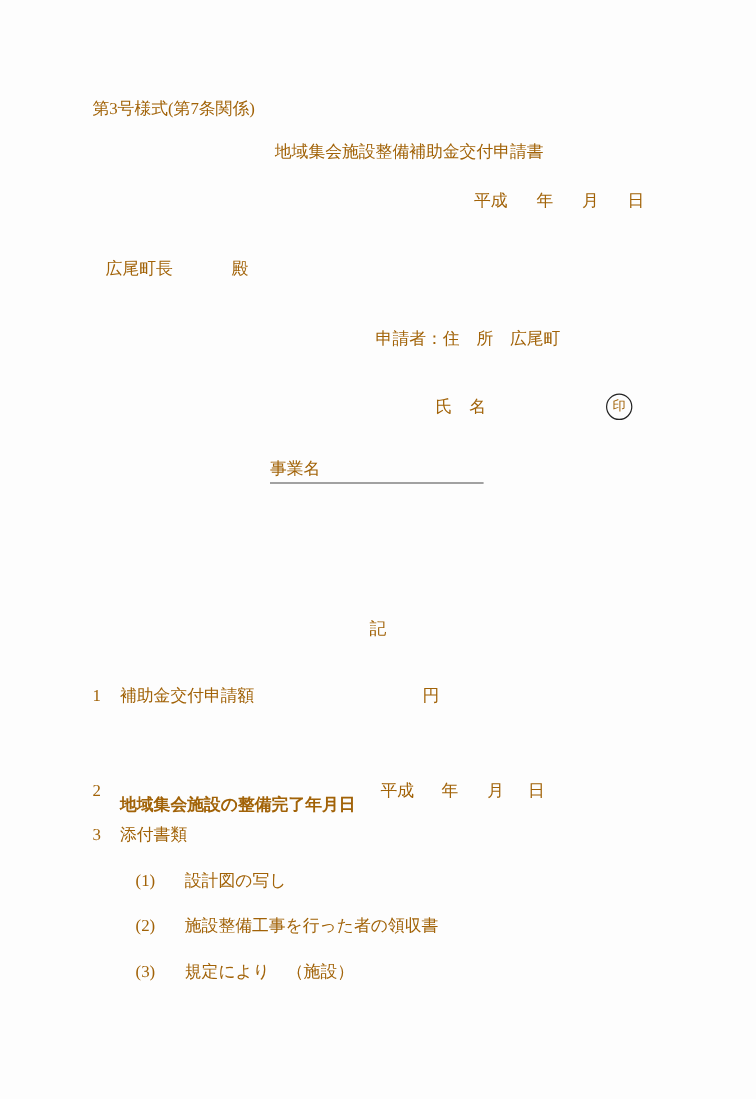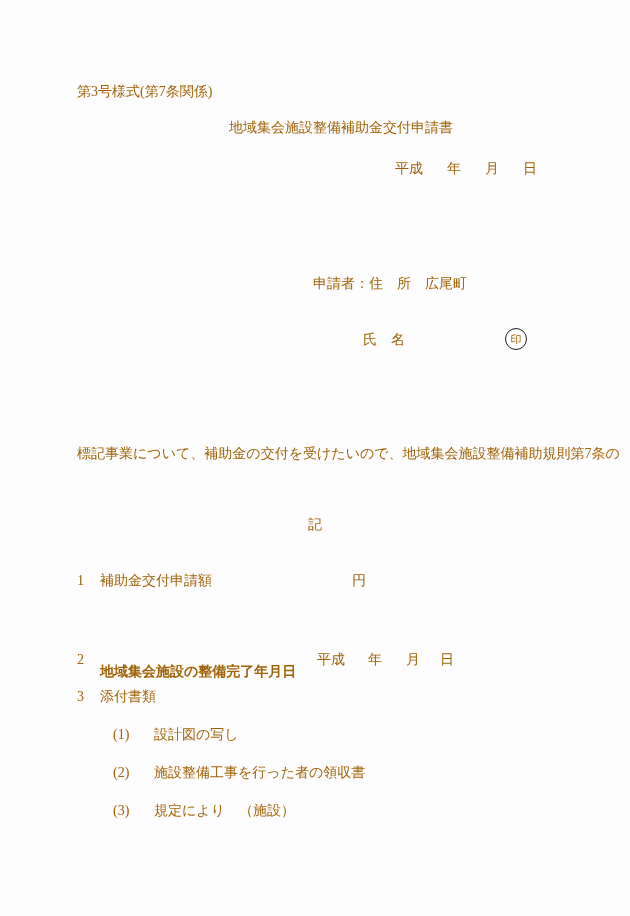--- a/index.html
+++ b/index.html
@@ -44,30 +44,36 @@
 
   <div class="abs center" style="top:121px;padding-left:26px;">地域集会施設整備補助金交付申請書</div>
 
   <div class="abs" style="left:0; top:162px; width:630px; height:16px;">
     <span class="abs" style="left:395px; top:0;">平成</span>
     <span class="abs" style="left:447px; top:0;">年</span>
     <span class="abs" style="left:485px; top:0;">月</span>
     <span class="abs" style="left:523px; top:0;">日</span>
   </div>
 
+  <div class="abs" style="left:0; top:218px; width:630px; height:16px;">
+    <span class="abs" style="left:88px; top:0;">広尾町長</span>
+    <span class="abs" style="left:193px; top:0;">殿</span>
+  </div>
 
   <div class="abs" style="left:313px; top:277px;">申請者：住　所　広尾町</div>
 
   <div class="abs" style="left:363px; top:333px;">氏　名</div>
   <div class="seal">
     <span>印</span>
   </div>
 
+  <div class="project-name">
+    <span>事業名</span>
+  </div>
 
-  <div class="abs" style="left:63px; top:447px;">　標記事業について、補助金の交付を受けたいので、地域集会施設整備補助規則第7条の</div>
 
   <div class="abs center" style="top:518px;">記</div>
 
   <div class="abs" style="left:0; top:574px; width:630px; height:16px;">
     <span class="abs" style="left:77px; top:0;">1</span>
     <span class="abs" style="left:100px; top:0;">補助金交付申請額</span>
     <span class="abs" style="left:352px; top:0;">円</span>
   </div>
 
 

